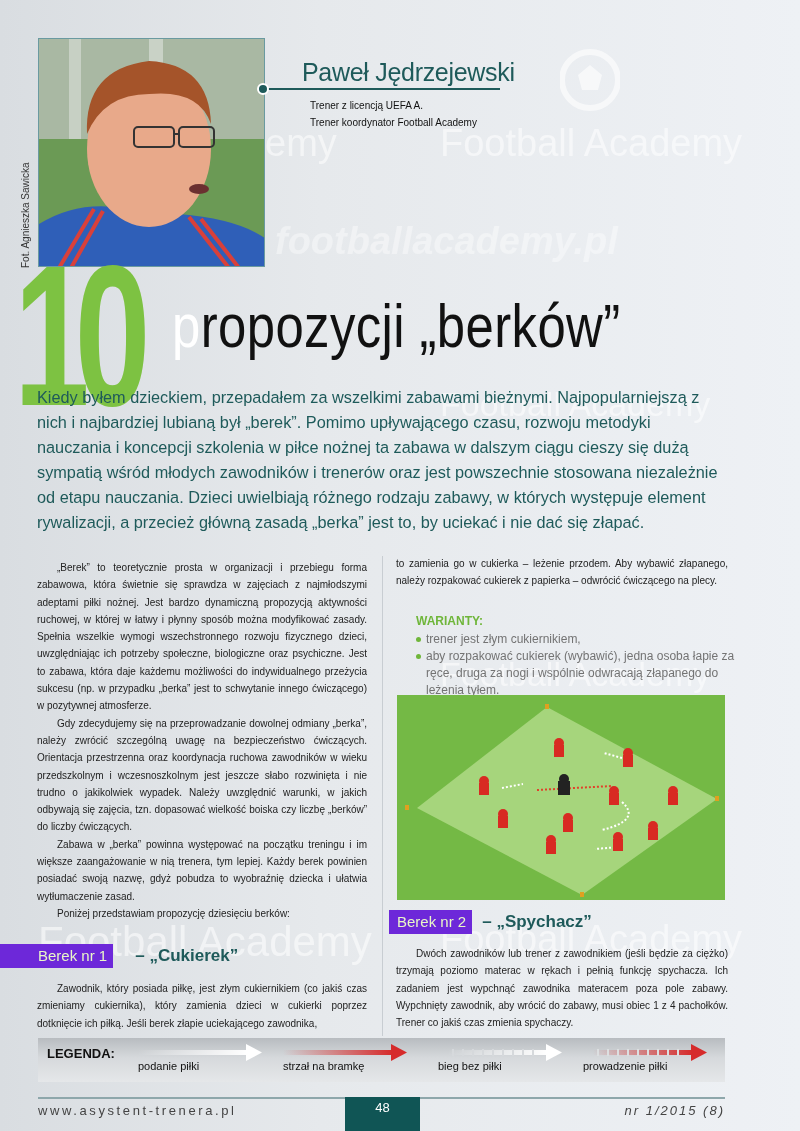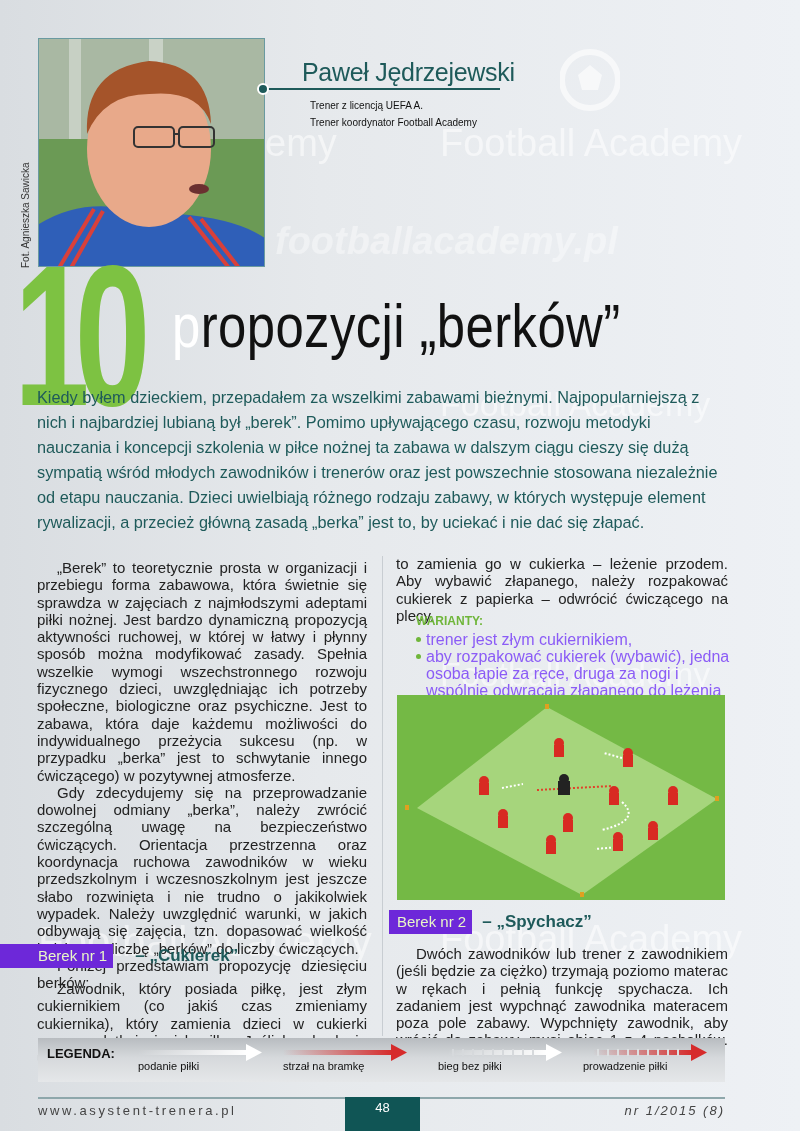--- a/index.html
+++ b/index.html
@@ -9,30 +9,30 @@
 .photo{position:absolute;left:38px;top:38px;width:227px;height:229px;border:1px solid #6a9aa0;overflow:hidden;background:linear-gradient(180deg,#9fb49a 0%,#6f9a5e 50%,#5d8c4d 100%)}
 .photo-credit{position:absolute;left:20px;top:268px;transform:rotate(-90deg);transform-origin:left top;font-size:10px;color:#333;white-space:nowrap}
 .name{position:absolute;left:302px;top:58px;font-size:25px;color:#1e5a5a;font-family:"Liberation Sans",sans-serif;letter-spacing:-0.3px}
 .name-line{position:absolute;left:262px;top:88px;width:238px;height:2px;background:#1e5a5a}
 .name-dot{position:absolute;left:257px;top:83px;width:12px;height:12px;border-radius:50%;background:#1e5a5a;border:2px solid #fff}
 .role{position:absolute;left:310px;font-size:10px;color:#111}
 .big10{position:absolute;left:14px;top:236px;font-size:200px;font-weight:bold;color:#7dc242;letter-spacing:-22px;line-height:1;font-family:"Liberation Sans",sans-serif;transform:scaleX(0.68);transform-origin:left top}
 .title{position:absolute;left:172px;top:290px;font-size:62px;color:#111;font-weight:normal;letter-spacing:0.5px;transform:scaleX(0.82);transform-origin:left top;white-space:nowrap}
 .title .p{color:#fff}
 .lead{position:absolute;left:37px;top:385px;width:690px;font-size:16.3px;line-height:25px;color:#1e5a5a}
-.col{position:absolute;font-size:15px;line-height:17.3px;color:#222;text-align:justify}
+.col{position:absolute;font-size:10px;line-height:17.3px;color:#222;text-align:justify}
 .col p{text-indent:20px}
 .col-left{left:37px;top:559px;width:330px}
 .col-right{left:396px;top:555px;width:332px}
 .divider{position:absolute;left:382px;top:556px;width:1px;height:480px;background:#c8cdd2}
 .berek-head{position:absolute;display:flex;align-items:center;height:24px}
 .berek-tag{background:#6d28d9;color:#e9f7c8;font-size:15px;padding:0 6px;height:24px;line-height:24px}
 .berek-name{color:#1e5a5a;font-size:17px;font-weight:bold;margin-left:22px}
 .warianty{position:absolute;left:416px;top:614px;font-size:12px;font-weight:bold;color:#6fb63a}
-.var-list{position:absolute;left:416px;top:631px;font-size:16px;line-height:17px;color:#8b5cf6;list-style:none;width:320px}
+.var-list{position:absolute;left:416px;top:631px;font-size:12px;line-height:17px;color:#737373;list-style:none;width:320px}
 .var-list li{position:relative;padding-left:10px}
 .var-list li:before{content:"";position:absolute;left:0;top:6px;width:5px;height:5px;border-radius:50%;background:#6fb63a}
 .pitch{position:absolute;left:397px;top:695px;width:328px;height:205px;background:#74b945;overflow:hidden}
 .legend{position:absolute;left:38px;top:1038px;width:687px;height:44px;background:linear-gradient(180deg,#b8bcc0 0%,#d6d9dc 45%,#e5e7e9 100%)}
 .legend-title{position:absolute;left:9px;top:8px;font-size:13px;font-weight:bold;color:#111}
 .leg-item{position:absolute;top:0;width:130px;height:44px}
 .leg-label{position:absolute;top:22px;width:100%;text-align:left;font-size:11px;color:#111}
 .footer-line{position:absolute;left:38px;top:1097px;width:687px;height:2px;background:#8ea7ab}
 .footer-url{position:absolute;left:38px;top:1103px;font-size:13px;color:#444;letter-spacing:2.6px}
 .footer-page{position:absolute;left:345px;top:1097px;width:75px;height:34px;background:#105555;color:#fff;font-size:13px;text-align:center;padding-top:3px}
@@ -81,20 +81,21 @@
 <div class="role" style="top:117px">Trener koordynator Football Academy</div>
 
 <div class="big10">10</div>
 <div class="title"><span class="p">p</span><span>ropozycji „berków”</span></div>
 
 <div class="lead">Kiedy byłem dzieckiem, przepadałem za wszelkimi zabawami bieżnymi. Najpopularniejszą z nich i najbardziej lubianą był „berek”. Pomimo upływającego czasu, rozwoju metodyki nauczania i koncepcji szkolenia w piłce nożnej ta zabawa w dalszym ciągu cieszy się dużą sympatią wśród młodych zawodników i trenerów oraz jest powszechnie stosowana niezależnie od etapu nauczania. Dzieci uwielbiają różnego rodzaju zabawy, w których występuje element rywalizacji, a przecież główną zasadą „berka” jest to, by uciekać i nie dać się złapać.</div>
 
 <div class="col col-left">
   <p>„Berek” to teoretycznie prosta w organizacji i przebiegu forma zabawowa, która świetnie się sprawdza w zajęciach z najmłodszymi adeptami piłki nożnej. Jest bardzo dynamiczną propozycją aktywności ruchowej, w której w łatwy i płynny sposób można modyfikować zasady. Spełnia wszelkie wymogi wszechstronnego rozwoju fizycznego dzieci, uwzględniając ich potrzeby społeczne, biologiczne oraz psychiczne. Jest to zabawa, która daje każdemu możliwości do indywidualnego przeżycia sukcesu (np. w przypadku „berka” jest to schwytanie innego ćwiczącego) w pozytywnej atmosferze.</p>
   <p>Gdy zdecydujemy się na przeprowadzanie dowolnej odmiany „berka”, należy zwrócić szczególną uwagę na bezpieczeństwo ćwiczących. Orientacja przestrzenna oraz koordynacja ruchowa zawodników w wieku przedszkolnym i wczesnoszkolnym jest jeszcze słabo rozwinięta i nie trudno o jakikolwiek wypadek. Należy uwzględnić warunki, w jakich odbywają się zajęcia, tzn. dopasować wielkość boiska czy liczbę „berków” do liczby ćwiczących.</p>
+  <p>Zabawa w „berka” powinna występować na początku treningu i im większe zaangażowanie w nią trenera, tym lepiej. Każdy berek powinien posiadać swoją nazwę, gdyż pobudza to wyobraźnię dziecka i ułatwia wytłumaczenie zasad.</p>
   <p>Poniżej przedstawiam propozycję dziesięciu berków:</p>
 </div>
 
 <div class="berek-head" style="left:0;top:944px;">
   <span class="berek-tag" style="padding-left:38px">Berek nr 1</span>
   <span class="berek-name">– „Cukierek”</span>
 </div>
 <div class="col col-left" style="top:980px">
   <p>Zawodnik, który posiada piłkę, jest złym cukiernikiem (co jakiś czas zmieniamy cukiernika), który zamienia dzieci w cukierki poprzez dotknięcie ich piłką. Jeśli berek złapie uciekającego zawodnika,</p>
 </div>

